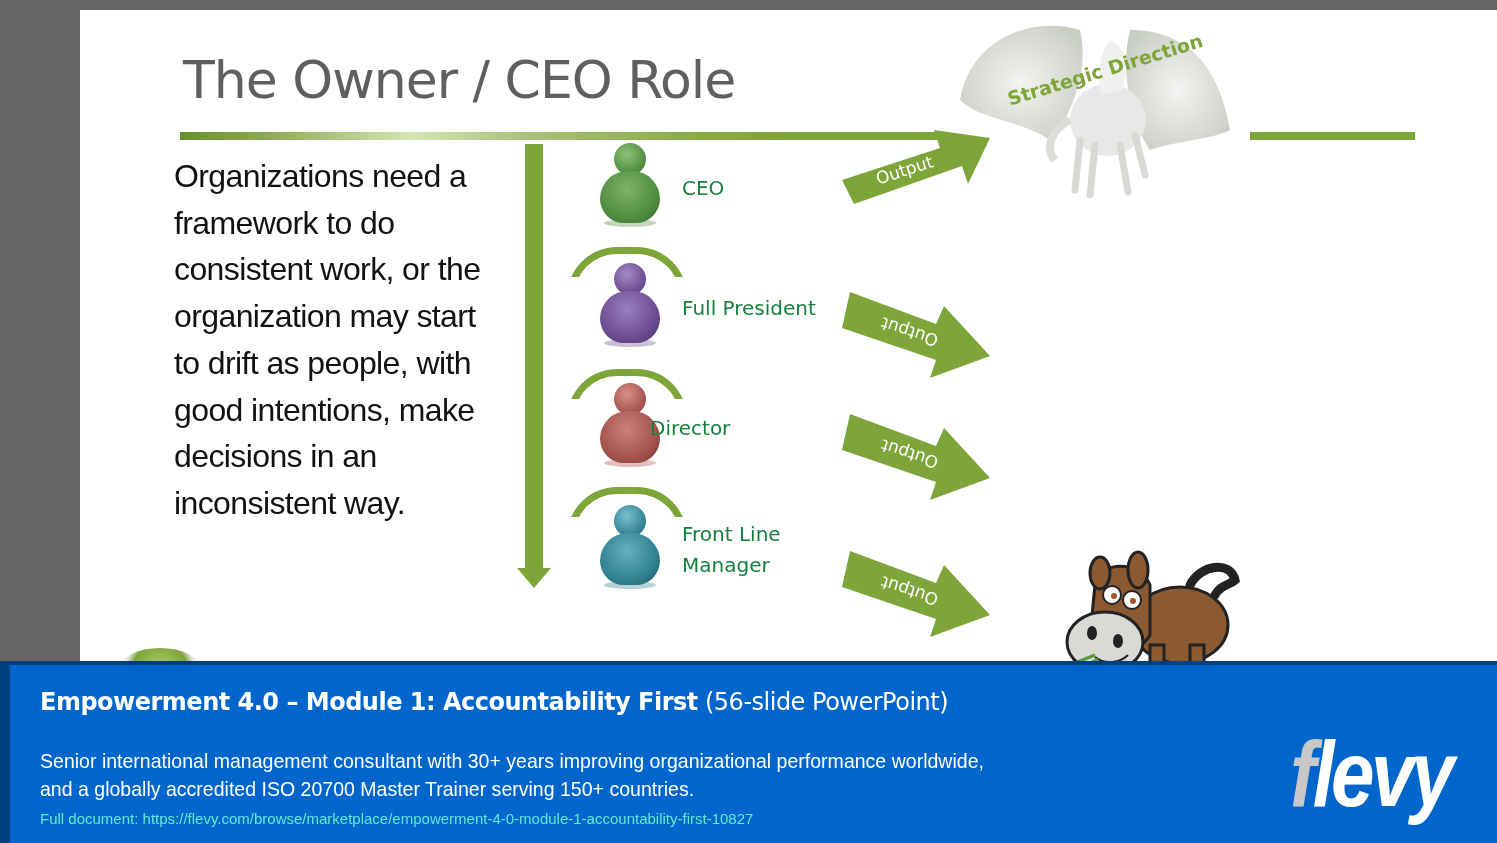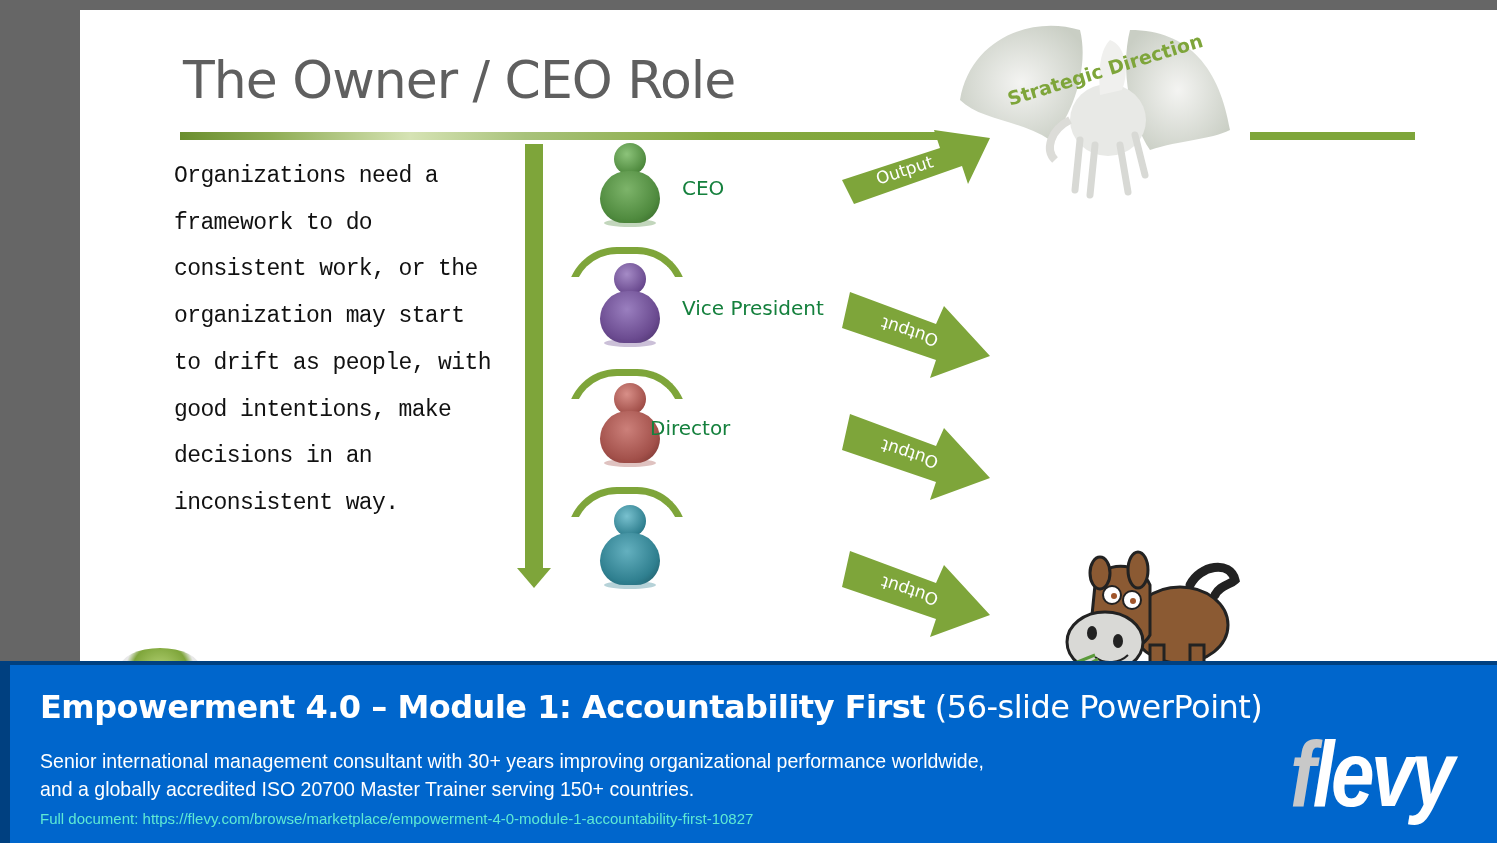--- a/index.html
+++ b/index.html
@@ -1,38 +1,38 @@
 <!DOCTYPE html>
 <html><head>
 <meta charset="utf-8">
 <style>
   html,body{margin:0;padding:0;}
   body{width:1497px;height:843px;position:relative;overflow:hidden;background:#666666;font-family:"Liberation Sans",sans-serif;}
   .slide{position:absolute;left:80px;top:10px;width:1431px;height:660px;background:#ffffff;overflow:hidden;}
   .title{position:absolute;left:103px;top:40px;font-family:"DejaVu Sans",sans-serif;font-size:52px;color:#5f5f5f;letter-spacing:-1px;white-space:nowrap;}
   .rule{position:absolute;left:100px;top:122px;height:8px;width:768px;background:linear-gradient(90deg,#6a8e2e 0%,#8fad55 12%,#d6e3b4 30%,#a8c27a 45%,#86a93f 70%,#7ea53a 100%);}
   .rule-right{position:absolute;left:1170px;top:122px;width:165px;height:8px;background:#7ea53a;}
-  .body-text{position:absolute;left:94px;top:143px;width:330px;font-family:Liberation Mono, monospace;font-size:23px;line-height:46.7px;color:#111;letter-spacing:-0.6px;}
+  .body-text{position:absolute;left:94px;top:143px;width:330px;font-family:Liberation Sans, sans-serif;font-size:32px;line-height:46.7px;color:#111;letter-spacing:-0.6px;}
   .vline{position:absolute;left:445px;top:134px;width:18px;height:428px;background:#7ea53a;}
   .vhead{position:absolute;left:437px;top:558px;width:0;height:0;border-left:17px solid transparent;border-right:17px solid transparent;border-top:20px solid #7ea53a;}
   .person{position:absolute;width:64px;height:84px;}
   .person .head{position:absolute;left:16px;top:0;width:32px;height:32px;border-radius:50%;}
   .person .bodyp{position:absolute;left:2px;top:28px;width:60px;height:52px;border-radius:30px 30px 26px 26px;}
   .person .shadow{position:absolute;left:6px;top:76px;width:52px;height:8px;border-radius:50%;opacity:.35;}
   .arc{position:absolute;width:120px;height:50px;border:7px solid #7ea53a;border-bottom:none;border-radius:70px 70px 0 0;box-sizing:border-box;clip-path:inset(0 0 20px 0);}
   .role{position:absolute;font-family:"DejaVu Sans",sans-serif;font-size:20px;color:#15803d;line-height:31px;}
   .out-arrow{position:absolute;width:150px;height:60px;}
   .out-label{position:absolute;font-family:"DejaVu Sans",sans-serif;font-size:17px;color:#fff;}
   .pegasus{position:absolute;left:870px;top:0px;width:290px;height:190px;}
   .strategic{position:absolute;left:928px;top:78px;font-family:"DejaVu Sans",sans-serif;font-weight:bold;font-size:19px;color:#7ea53a;transform:rotate(-17deg);transform-origin:left center;white-space:nowrap;}
   .donkey{position:absolute;left:960px;top:535px;width:200px;height:130px;}
   .logo-peek{position:absolute;left:40px;top:638px;width:80px;height:40px;border-radius:50%;background:radial-gradient(circle at 50% 60%,#b9d57a,#7ea53a 60%,#e8e8e8 75%);}
   .banner{position:absolute;left:0;top:661px;width:1497px;height:182px;background:#0066cc;border-top:4px solid #004080;box-sizing:border-box;}
   .banner-left{position:absolute;left:0;top:661px;width:10px;height:182px;background:#004080;}
-  .b-title{position:absolute;left:40px;top:688px;font-family:"DejaVu Sans",sans-serif;font-size:32px;color:#fff;white-space:nowrap;letter-spacing:-0.5px;}
+  .b-title{position:absolute;left:40px;top:688px;font-family:"DejaVu Sans",sans-serif;font-size:24px;color:#fff;white-space:nowrap;letter-spacing:-0.5px;}
   .b-title b{font-weight:bold;}
   .b-title span.light{font-weight:normal;}
   .b-desc{position:absolute;left:40px;top:747px;width:1050px;font-family:"Liberation Sans",sans-serif;font-size:21px;line-height:28px;color:#fff;transform:scaleX(0.93);transform-origin:left;}
   .b-link{position:absolute;left:40px;top:810px;font-family:"Liberation Sans",sans-serif;font-size:15px;color:#5eead4;white-space:nowrap;}
   .flevy{position:absolute;left:1290px;top:728px;font-family:"Liberation Sans",sans-serif;font-weight:bold;font-style:italic;font-size:92px;color:#fff;letter-spacing:-4px;line-height:1;transform:scaleX(0.85);transform-origin:left;}
   .flevy .f{color:#c8c8c8;}
 </style>
 </head>
 <body>
 
@@ -52,35 +52,39 @@
     <div class="shadow" style="background:#4f8a3e;"></div>
   </div>
   <div class="role" style="left:602px;top:163px;">CEO</div>
 
   <div class="arc" style="left:487px;top:237px;"></div>
   <div class="person" style="left:518px;top:253px;">
     <div class="head" style="background:radial-gradient(circle at 40% 35%,#a58bc6,#6a4a8f 70%,#402a5e);"></div>
     <div class="bodyp" style="background:radial-gradient(circle at 45% 35%,#9a7fbf,#6a4a8f 65%,#402a5e);"></div>
     <div class="shadow" style="background:#6a4a8f;"></div>
   </div>
-  <div class="role" style="left:602px;top:283px;">Vice President</div>
+  <div class="role" style="left:602px;top:283px;">Full President</div>
 
   <div class="arc" style="left:487px;top:359px;"></div>
   <div class="person" style="left:518px;top:373px;">
     <div class="head" style="background:radial-gradient(circle at 40% 35%,#d88f88,#a2504a 70%,#6a2c28);"></div>
     <div class="bodyp" style="background:radial-gradient(circle at 45% 35%,#cc807a,#a2504a 65%,#6a2c28);"></div>
     <div class="shadow" style="background:#a2504a;"></div>
   </div>
   <div class="role" style="left:570px;top:403px;">Director</div>
 
   <div class="arc" style="left:487px;top:477px;"></div>
   <div class="person" style="left:518px;top:495px;">
     <div class="head" style="background:radial-gradient(circle at 40% 35%,#79c1cf,#2f7f8f 70%,#1b4f5a);"></div>
     <div class="bodyp" style="background:radial-gradient(circle at 45% 35%,#64b0bf,#2f7f8f 65%,#1b4f5a);"></div>
     <div class="shadow" style="background:#2f7f8f;"></div>
+  </div>
+  <div class="role" style="left:602px;top:509px;">
+    <div>Front Line</div>
+    <div>Manager</div>
   </div>
 
   <svg class="out-arrow" style="left:760px;top:108px;width:160px;height:100px;" viewBox="0 0 160 100">
     <polygon points="2,62 100,30 94,12 150,20 128,66 122,48 14,86" fill="#7ea53a"></polygon>
   </svg>
   <div class="out-label" style="left:795px;top:150px;transform:rotate(-18deg);">Output</div>
 
   <svg class="out-arrow" style="left:760px;top:278px;width:160px;height:100px;" viewBox="0 0 160 100">
     <polygon points="10,4 96,36 104,18 150,68 90,90 96,72 2,40" fill="#7ea53a"></polygon>
   </svg>

